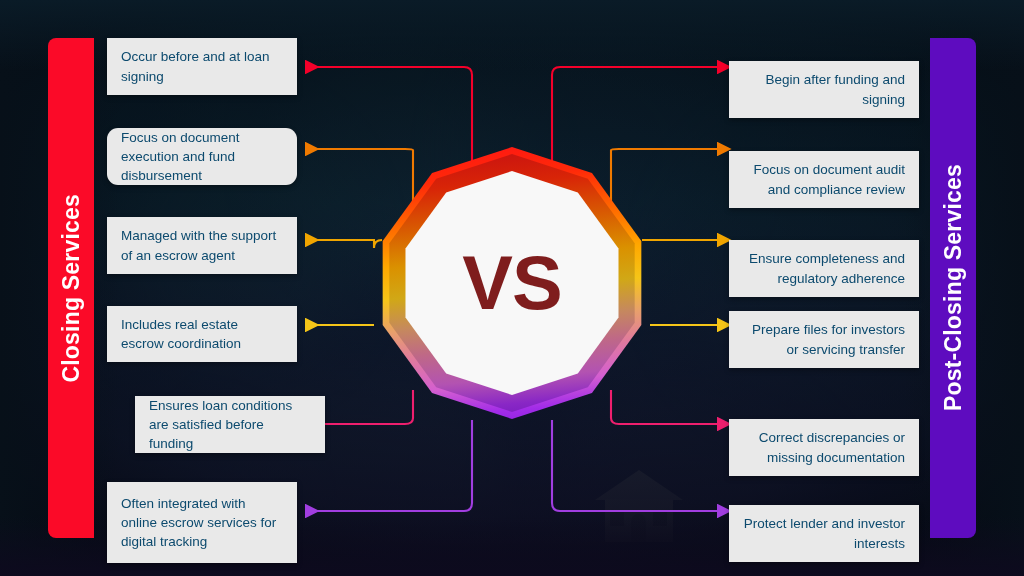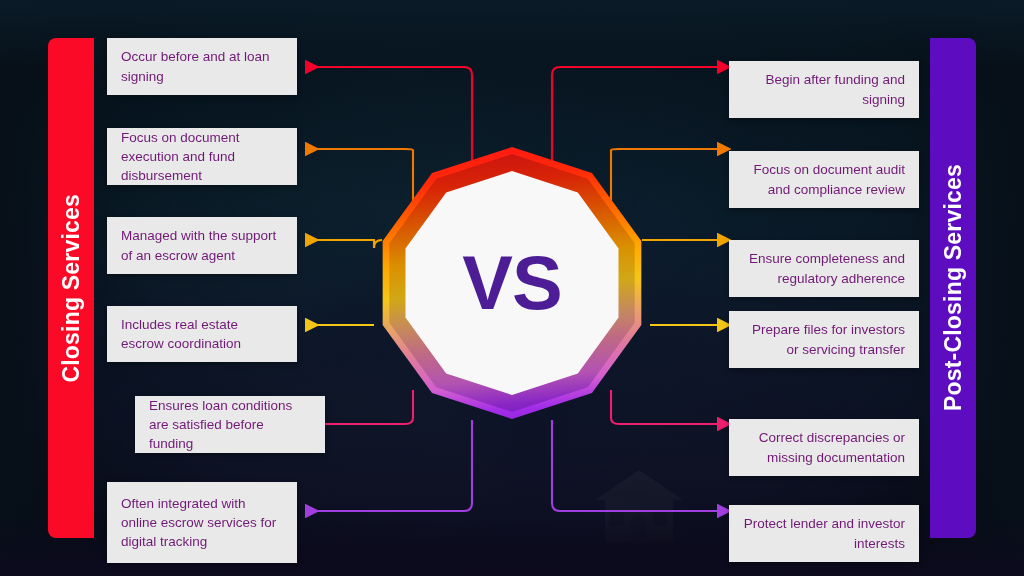--- a/index.html
+++ b/index.html
@@ -47,21 +47,21 @@
   }
   .banner-left{left:48px;background:#fb0a28;border-radius:8px 0 0 8px;}
   .banner-right{right:48px;background:#5e0cbf;border-radius:0 8px 8px 0;}
 
   
   .card{
      position:absolute;background:#e9e9e9;
      box-shadow:0 2px 5px rgba(0,0,0,.35);
      display:flex;align-items:center;
      padding:0 14px;box-sizing:border-box;
-     color:#701a75;font-size:13.5px;line-height:1.42;font-weight:500;
+     color:#0c4a6e;font-size:13.5px;line-height:1.42;font-weight:500;
   }
   .card-left{left:107px;width:190px;justify-content:flex-start;text-align:left;}
   .card-right{left:729px;width:190px;justify-content:flex-end;text-align:right;margin-top:23px;}
 
   
   .vs-wrap{position:absolute;left:376px;top:147px;width:272px;height:272px;}
   .deca-outer{
      position:absolute;inset:0;
      clip-path:polygon(50% 0%,79.39% 9.55%,97.55% 34.55%,97.55% 65.45%,79.39% 90.45%,50% 100%,20.61% 90.45%,2.45% 65.45%,2.45% 34.55%,20.61% 9.55%);
      background:linear-gradient(175deg,#ff1414 0%,#ff2a09 14%,#ff6a00 28%,#ffa800 41%,#f5c518 52%,#e8a06b 63%,#e07a9e 73%,#d45fd0 84%,#a22ce8 93%,#8a1fe0 100%);
@@ -71,21 +71,21 @@
      clip-path:polygon(50% 0%,79.39% 9.55%,97.55% 34.55%,97.55% 65.45%,79.39% 90.45%,50% 100%,20.61% 90.45%,2.45% 65.45%,2.45% 34.55%,20.61% 9.55%);
      background:linear-gradient(175deg,#c40f12 0%,#d62407 14%,#d65a02 28%,#d89000 41%,#cfa616 52%,#c4885c 63%,#bd6786 73%,#b152b0 84%,#8726c4 93%,#731aba 100%);
      opacity:.95;
   }
   .deca-inner{
      position:absolute;left:24px;top:24px;right:24px;bottom:24px;
      clip-path:polygon(50% 0%,79.39% 9.55%,97.55% 34.55%,97.55% 65.45%,79.39% 90.45%,50% 100%,20.61% 90.45%,2.45% 65.45%,2.45% 34.55%,20.61% 9.55%);
      background:#f8f8f8;
      display:flex;align-items:center;justify-content:center;
   }
-  .vs-text{font-size:76px;font-weight:bold;color:#4c1d95;letter-spacing:-1px;line-height:1;}
+  .vs-text{font-size:76px;font-weight:bold;color:#7f1d1d;letter-spacing:-1px;line-height:1;}
 
   
   .conn{position:absolute;left:0;top:0;width:1024px;height:576px;pointer-events:none;}
 </style>
 </head>
 <body>
 
 <div class="stage">
 
   <div class="bg">
@@ -182,21 +182,21 @@
     <span>Closing Services</span>
   </div>
 
   <div class="banner banner-right">
     <span>Post-Closing Services</span>
   </div>
 
   <div class="card card-left" style="top:38px;height:57px;">
     <span>Occur before and at loan signing</span>
   </div>
-  <div class="card card-left" style="top:128px;height:57px;">
+  <div class="card card-left" style="top:128px;height:57px;border-radius:11px;">
     <span>Focus on document execution and fund disbursement</span>
   </div>
   <div class="card card-left" style="top:217px;height:57px;">
     <span>Managed with the support of an escrow agent</span>
   </div>
   <div class="card card-left" style="top:306px;height:56px;">
     <span>Includes real estate escrow coordination</span>
   </div>
   <div class="card card-left" style="top:396px;height:57px;margin-left:28px;">
     <span>Ensures loan conditions are satisfied before funding</span>

